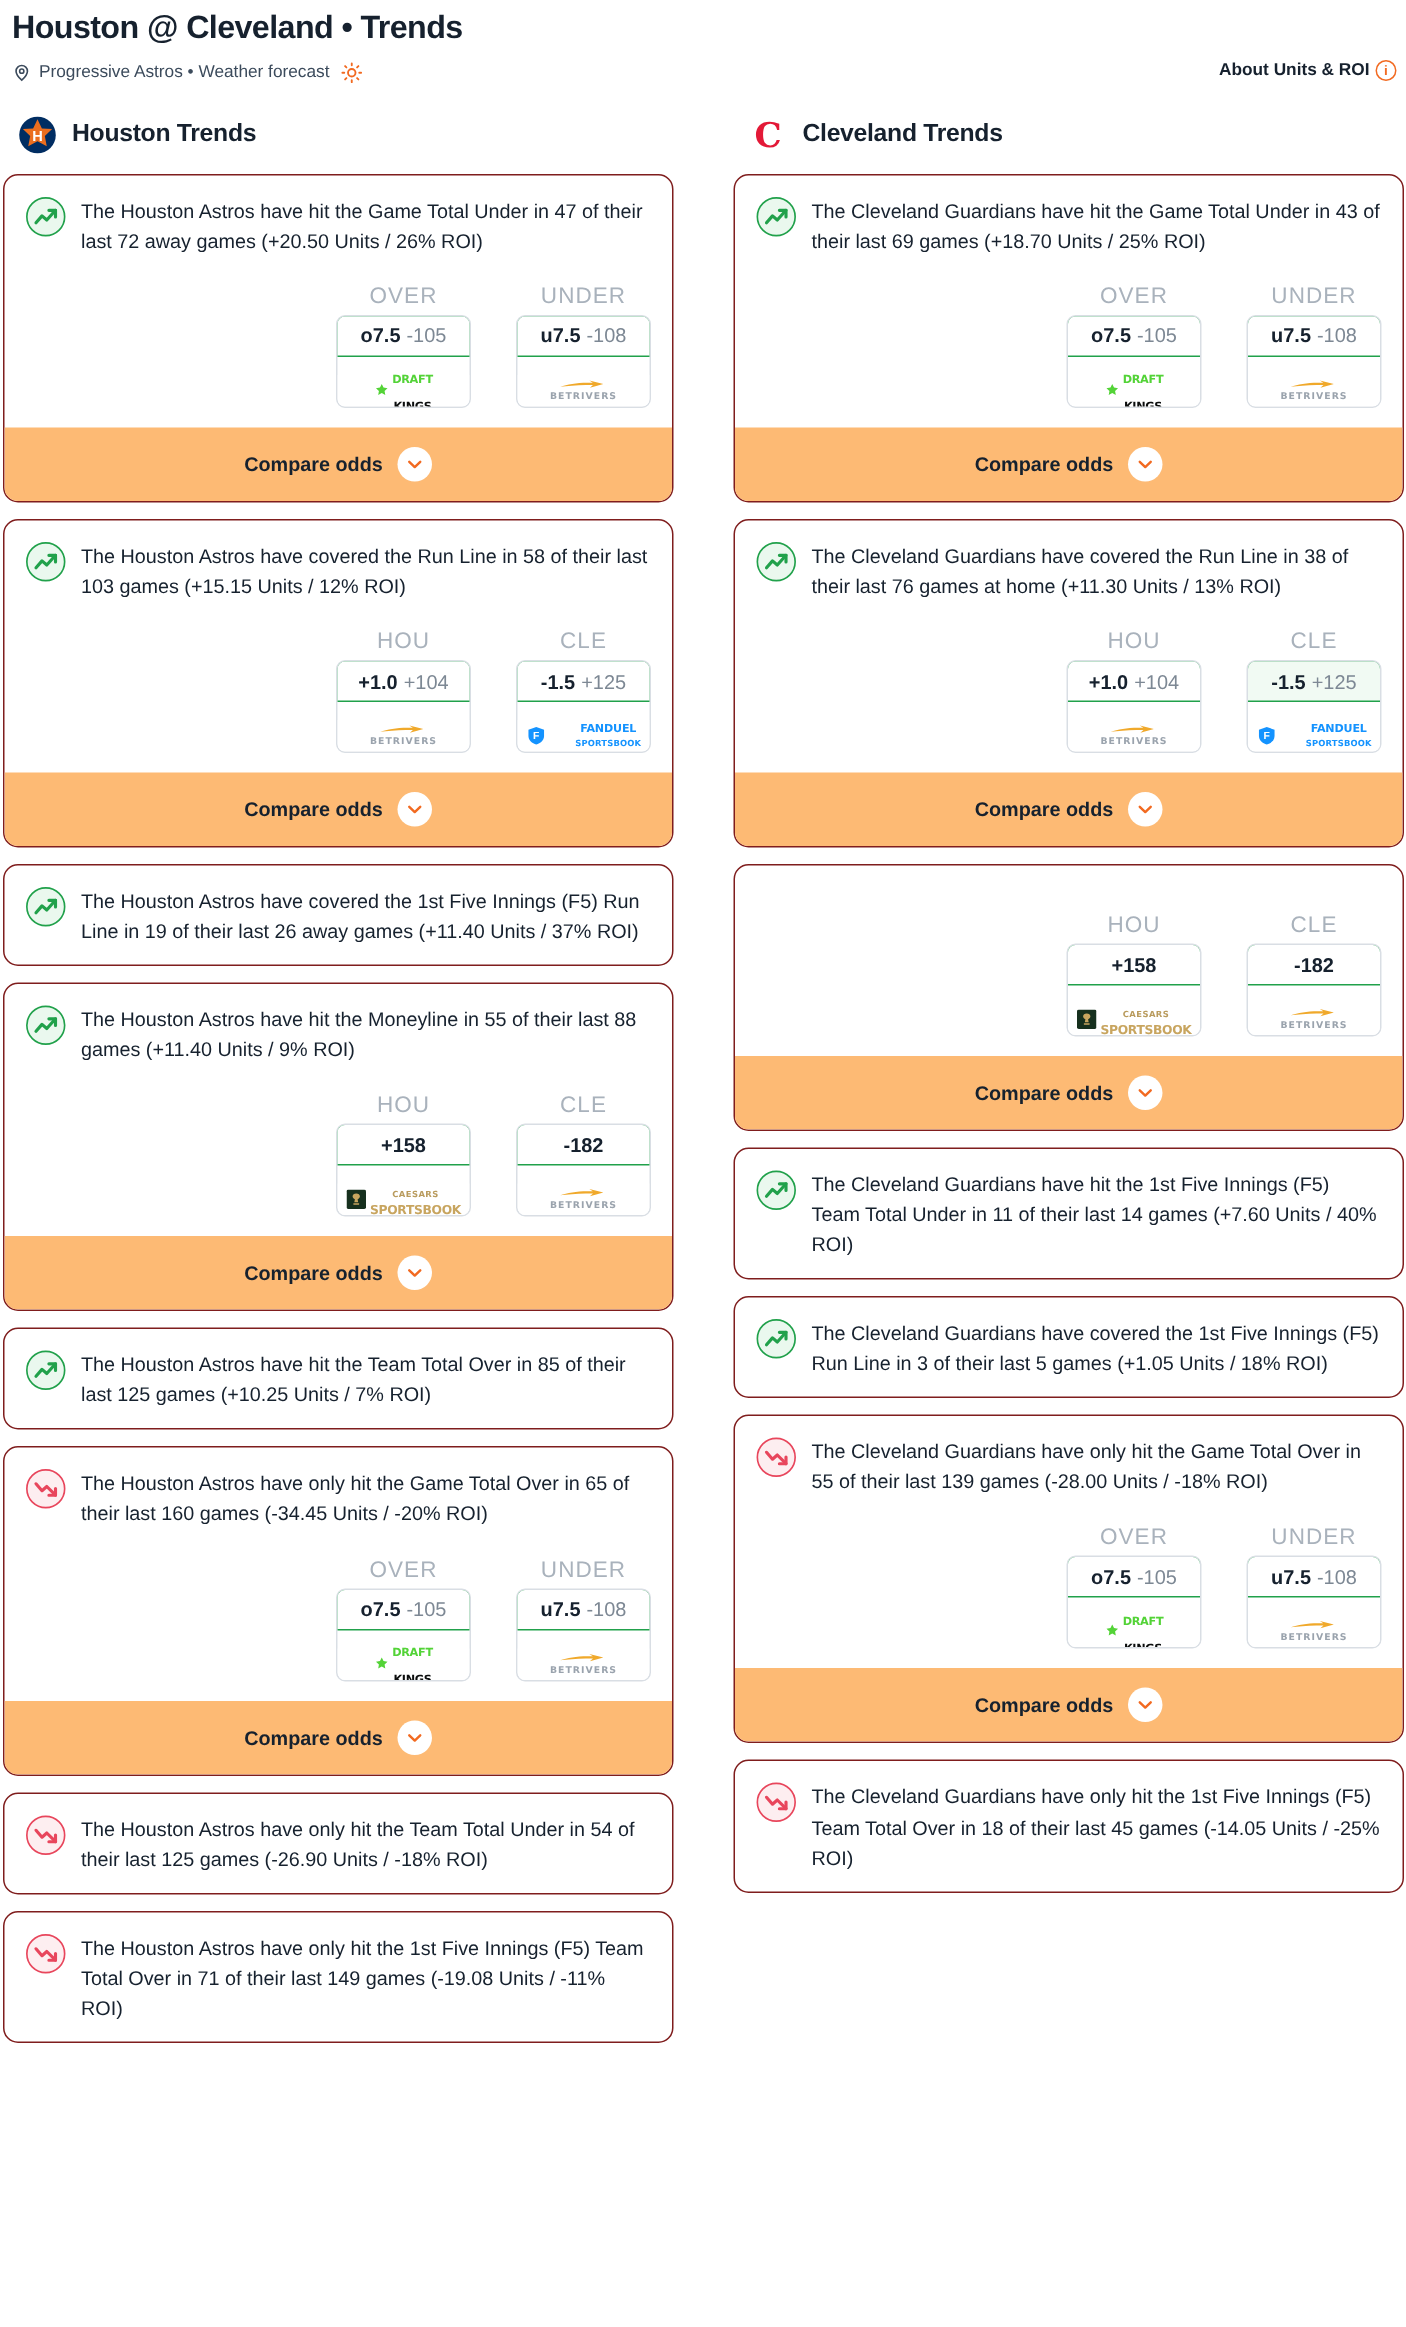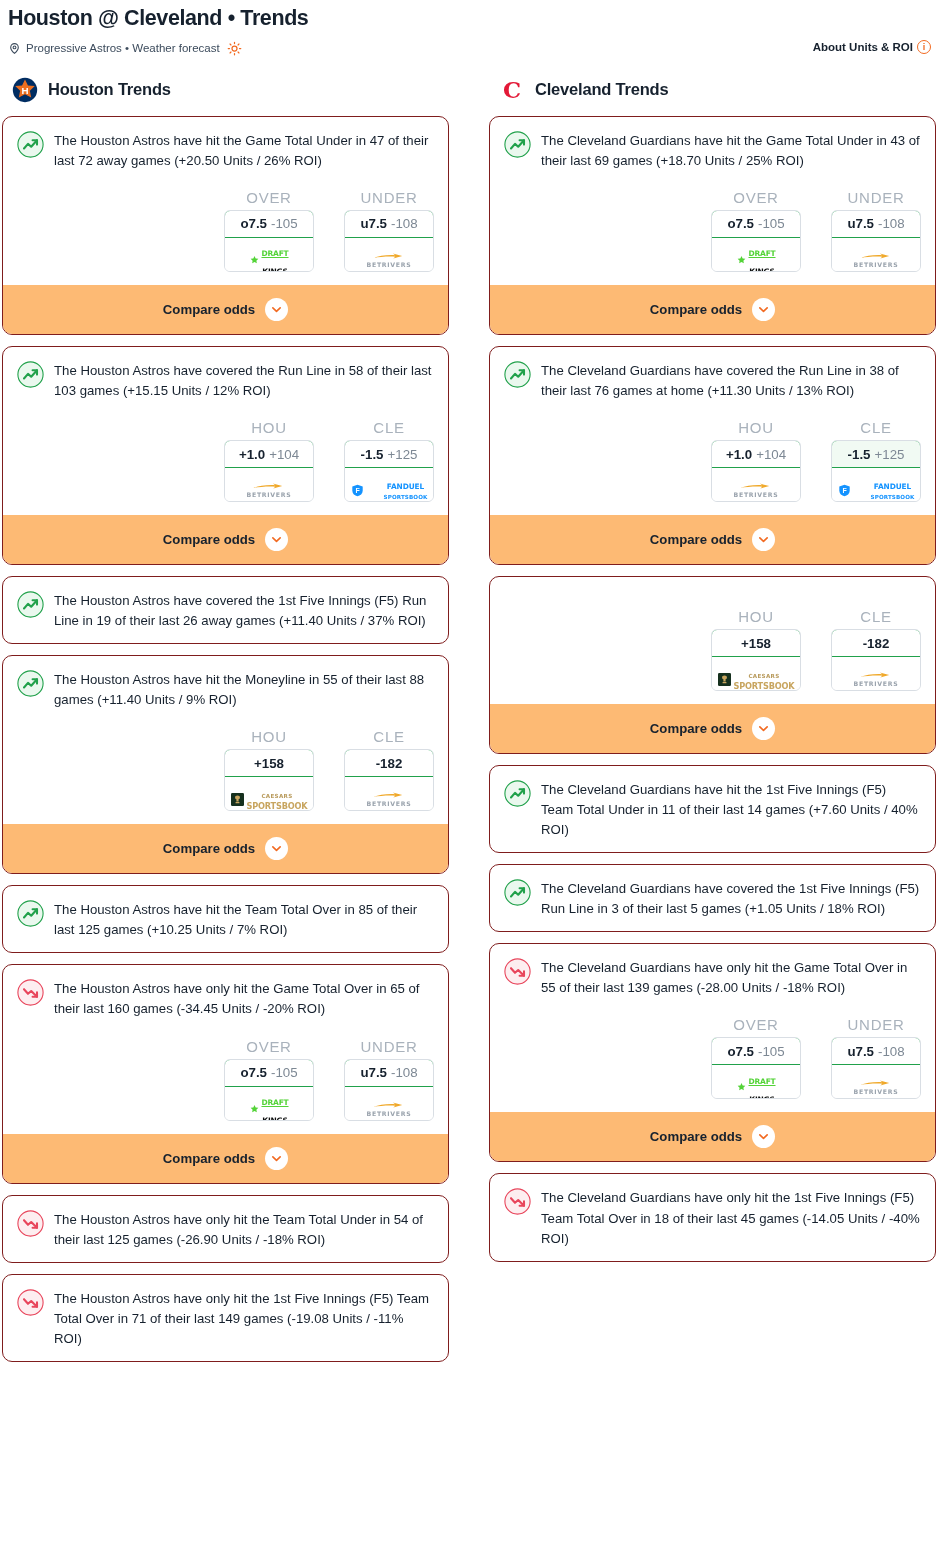--- a/index.html
+++ b/index.html
@@ -142,21 +142,20 @@
 
   
   .logo-dk { display: flex; align-items: center; gap: 1px; height: 14px; }
   .logo-dk .dk-text {
     font-family: "DejaVu Sans", sans-serif;
     font-size: 7.5px;
     font-weight: 700;
     line-height: 7.4px;
     letter-spacing: -0.2px;
     text-align: center;
-    text-decoration: underline;
   }
   .logo-dk .dk-l1 { color: #53d337; }
   .logo-dk .dk-l2 { color: #0b0d0d; }
 
   .logo-br { display: flex; flex-direction: column; align-items: center; height: 15px; }
   .logo-br .br-text {
     font-family: "DejaVu Sans", sans-serif;
     font-size: 6.2px;
     font-weight: 700;
     letter-spacing: 0.7px;
@@ -755,17 +754,17 @@
           </span>
         </div>
       </div>
       <div class="trend-card">
         <div class="trend-top">
           <span class="trend-icon"><svg viewBox="0 0 27 27" width="27" height="27">
               <circle cx="13.5" cy="13.5" r="12.6" fill="#fdeef0" stroke="#e8465c" stroke-width="1.1"></circle>
               <path d="M7 10.2l4 4.6 3.2-2.8L20 17.8" fill="none" stroke="#e8465c" stroke-width="2.1" stroke-linecap="round" stroke-linejoin="round"></path>
               <path d="M15.6 17.8H20v-4.4" fill="none" stroke="#e8465c" stroke-width="2.1" stroke-linecap="round" stroke-linejoin="round"></path>
             </svg></span>
-          <span class="trend-text">The Cleveland Guardians have only hit the 1st Five Innings (F5) Team Total Over in 18 of their last 45 games (-14.05 Units / -40% ROI)</span>
+          <span class="trend-text">The Cleveland Guardians have only hit the 1st Five Innings (F5) Team Total Over in 18 of their last 45 games (-14.05 Units / -25% ROI)</span>
         </div>
       </div>
     </div>
   </div>
 
 </body></html>

